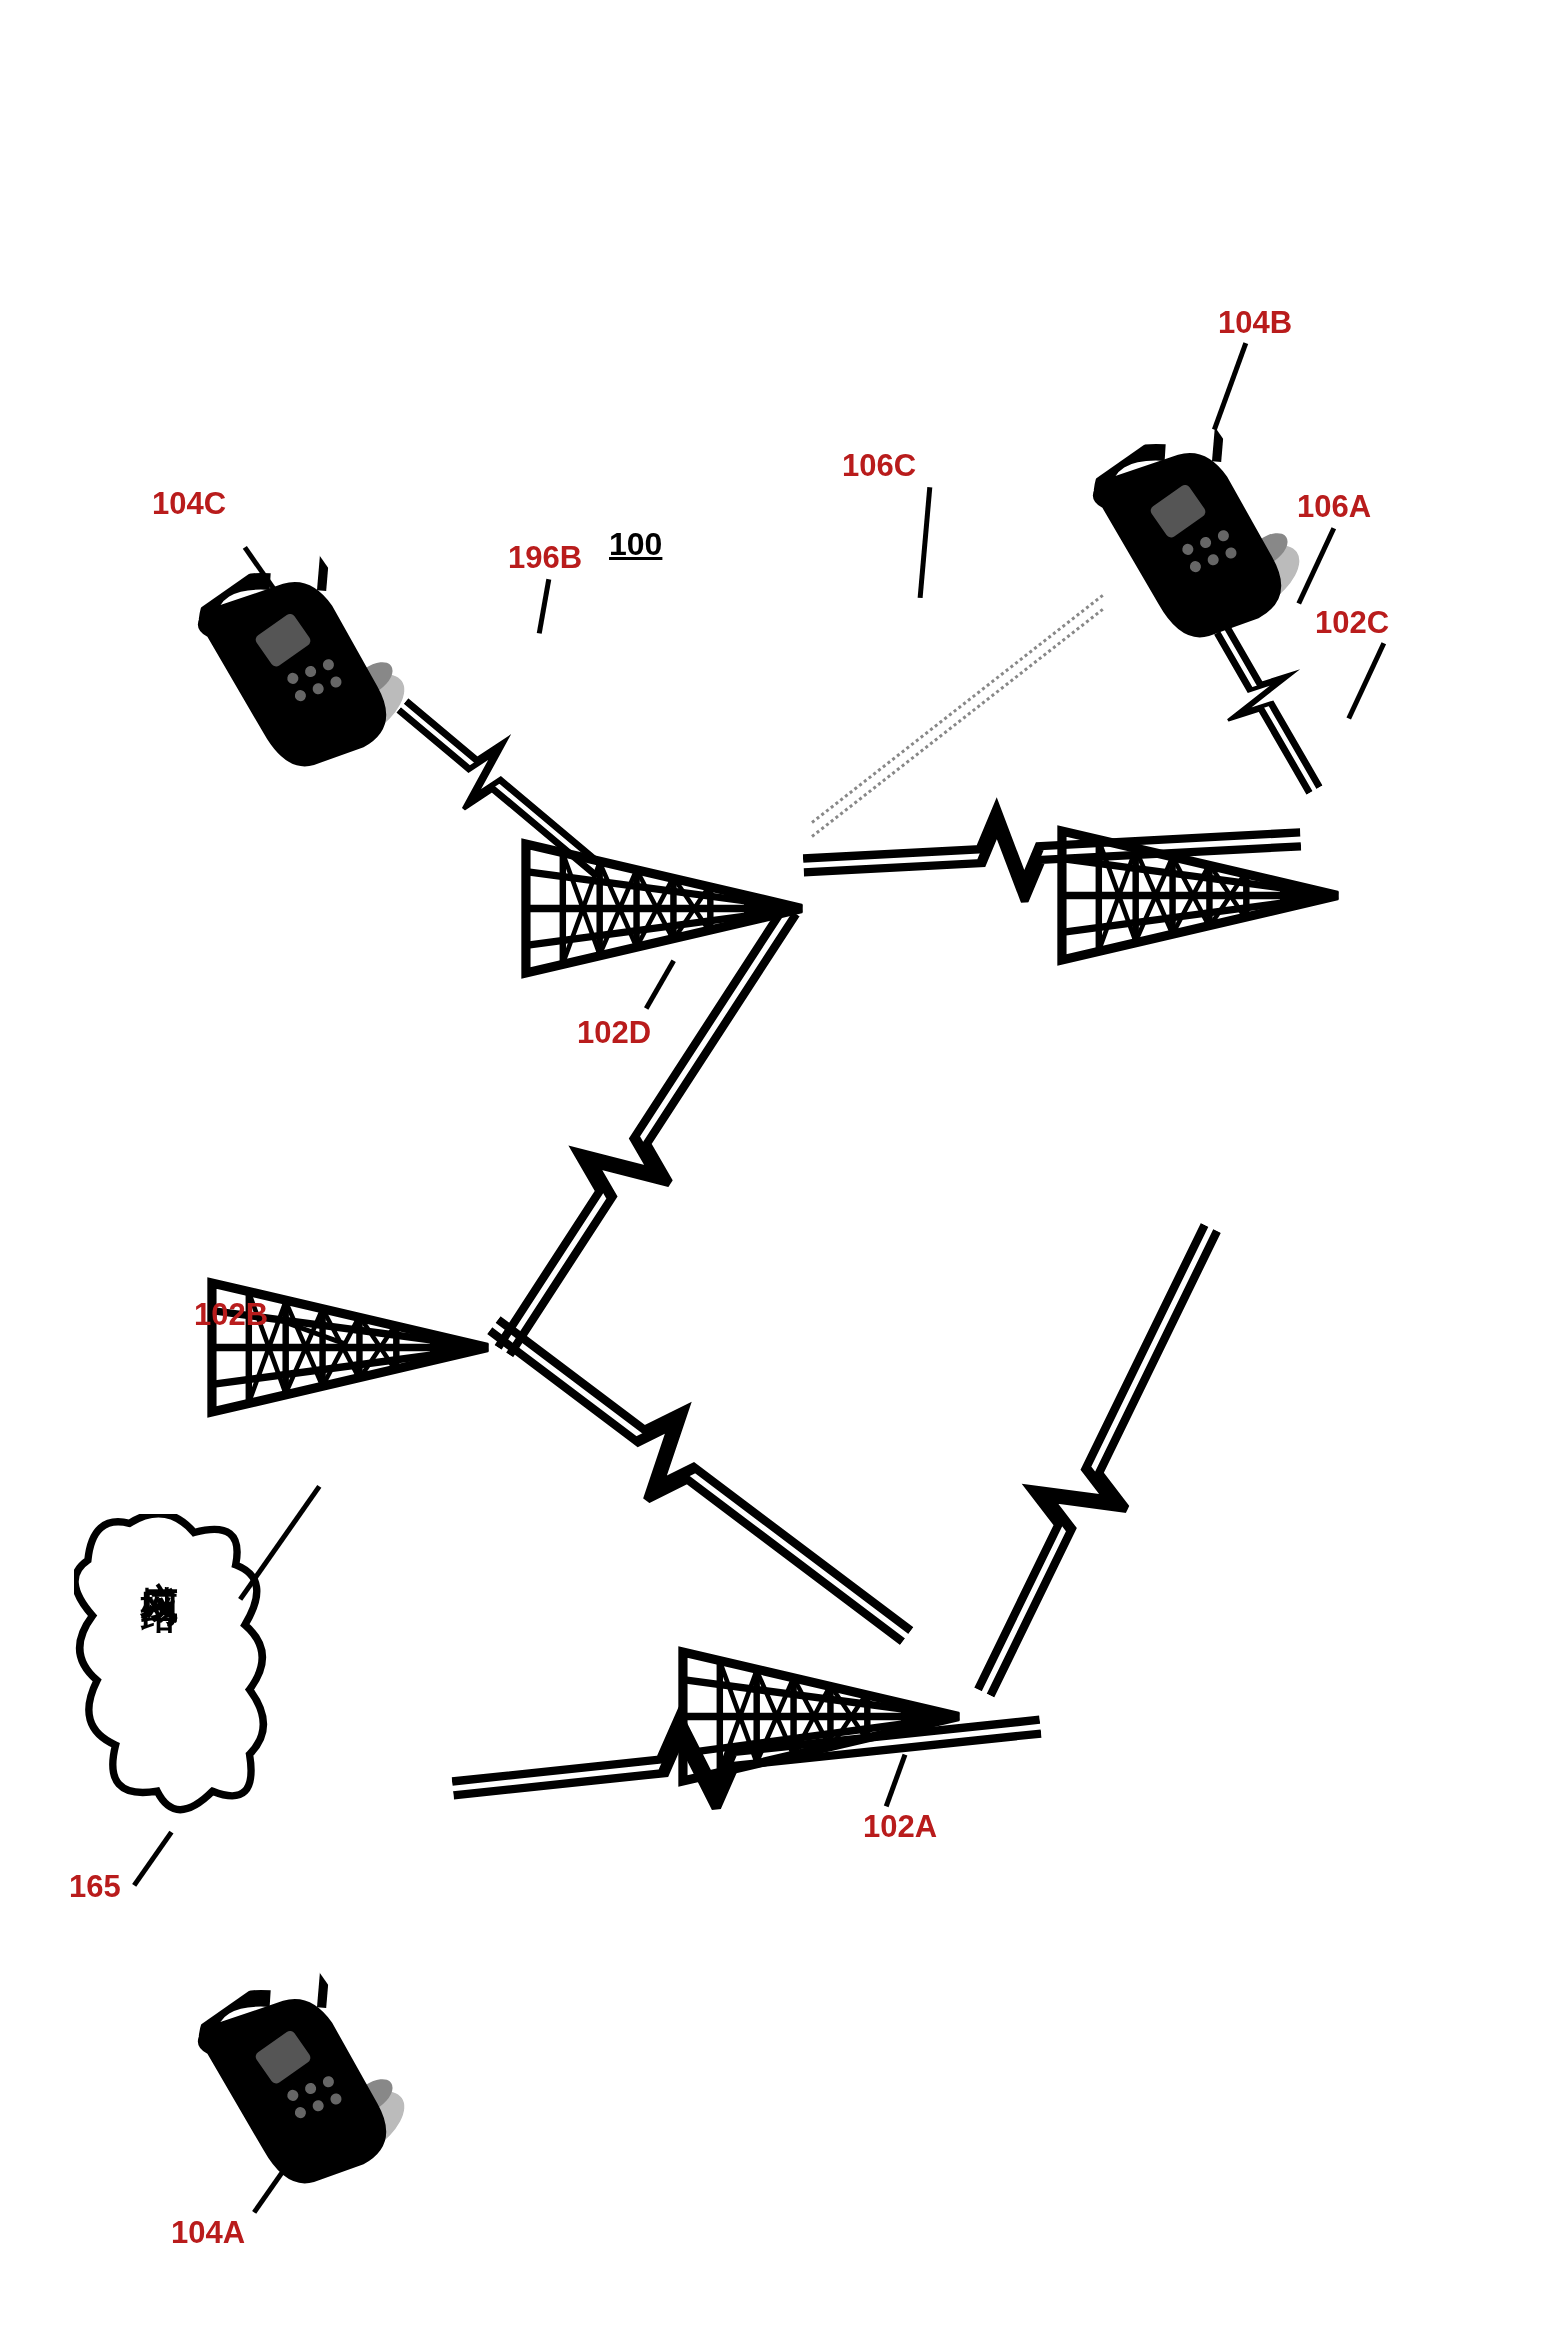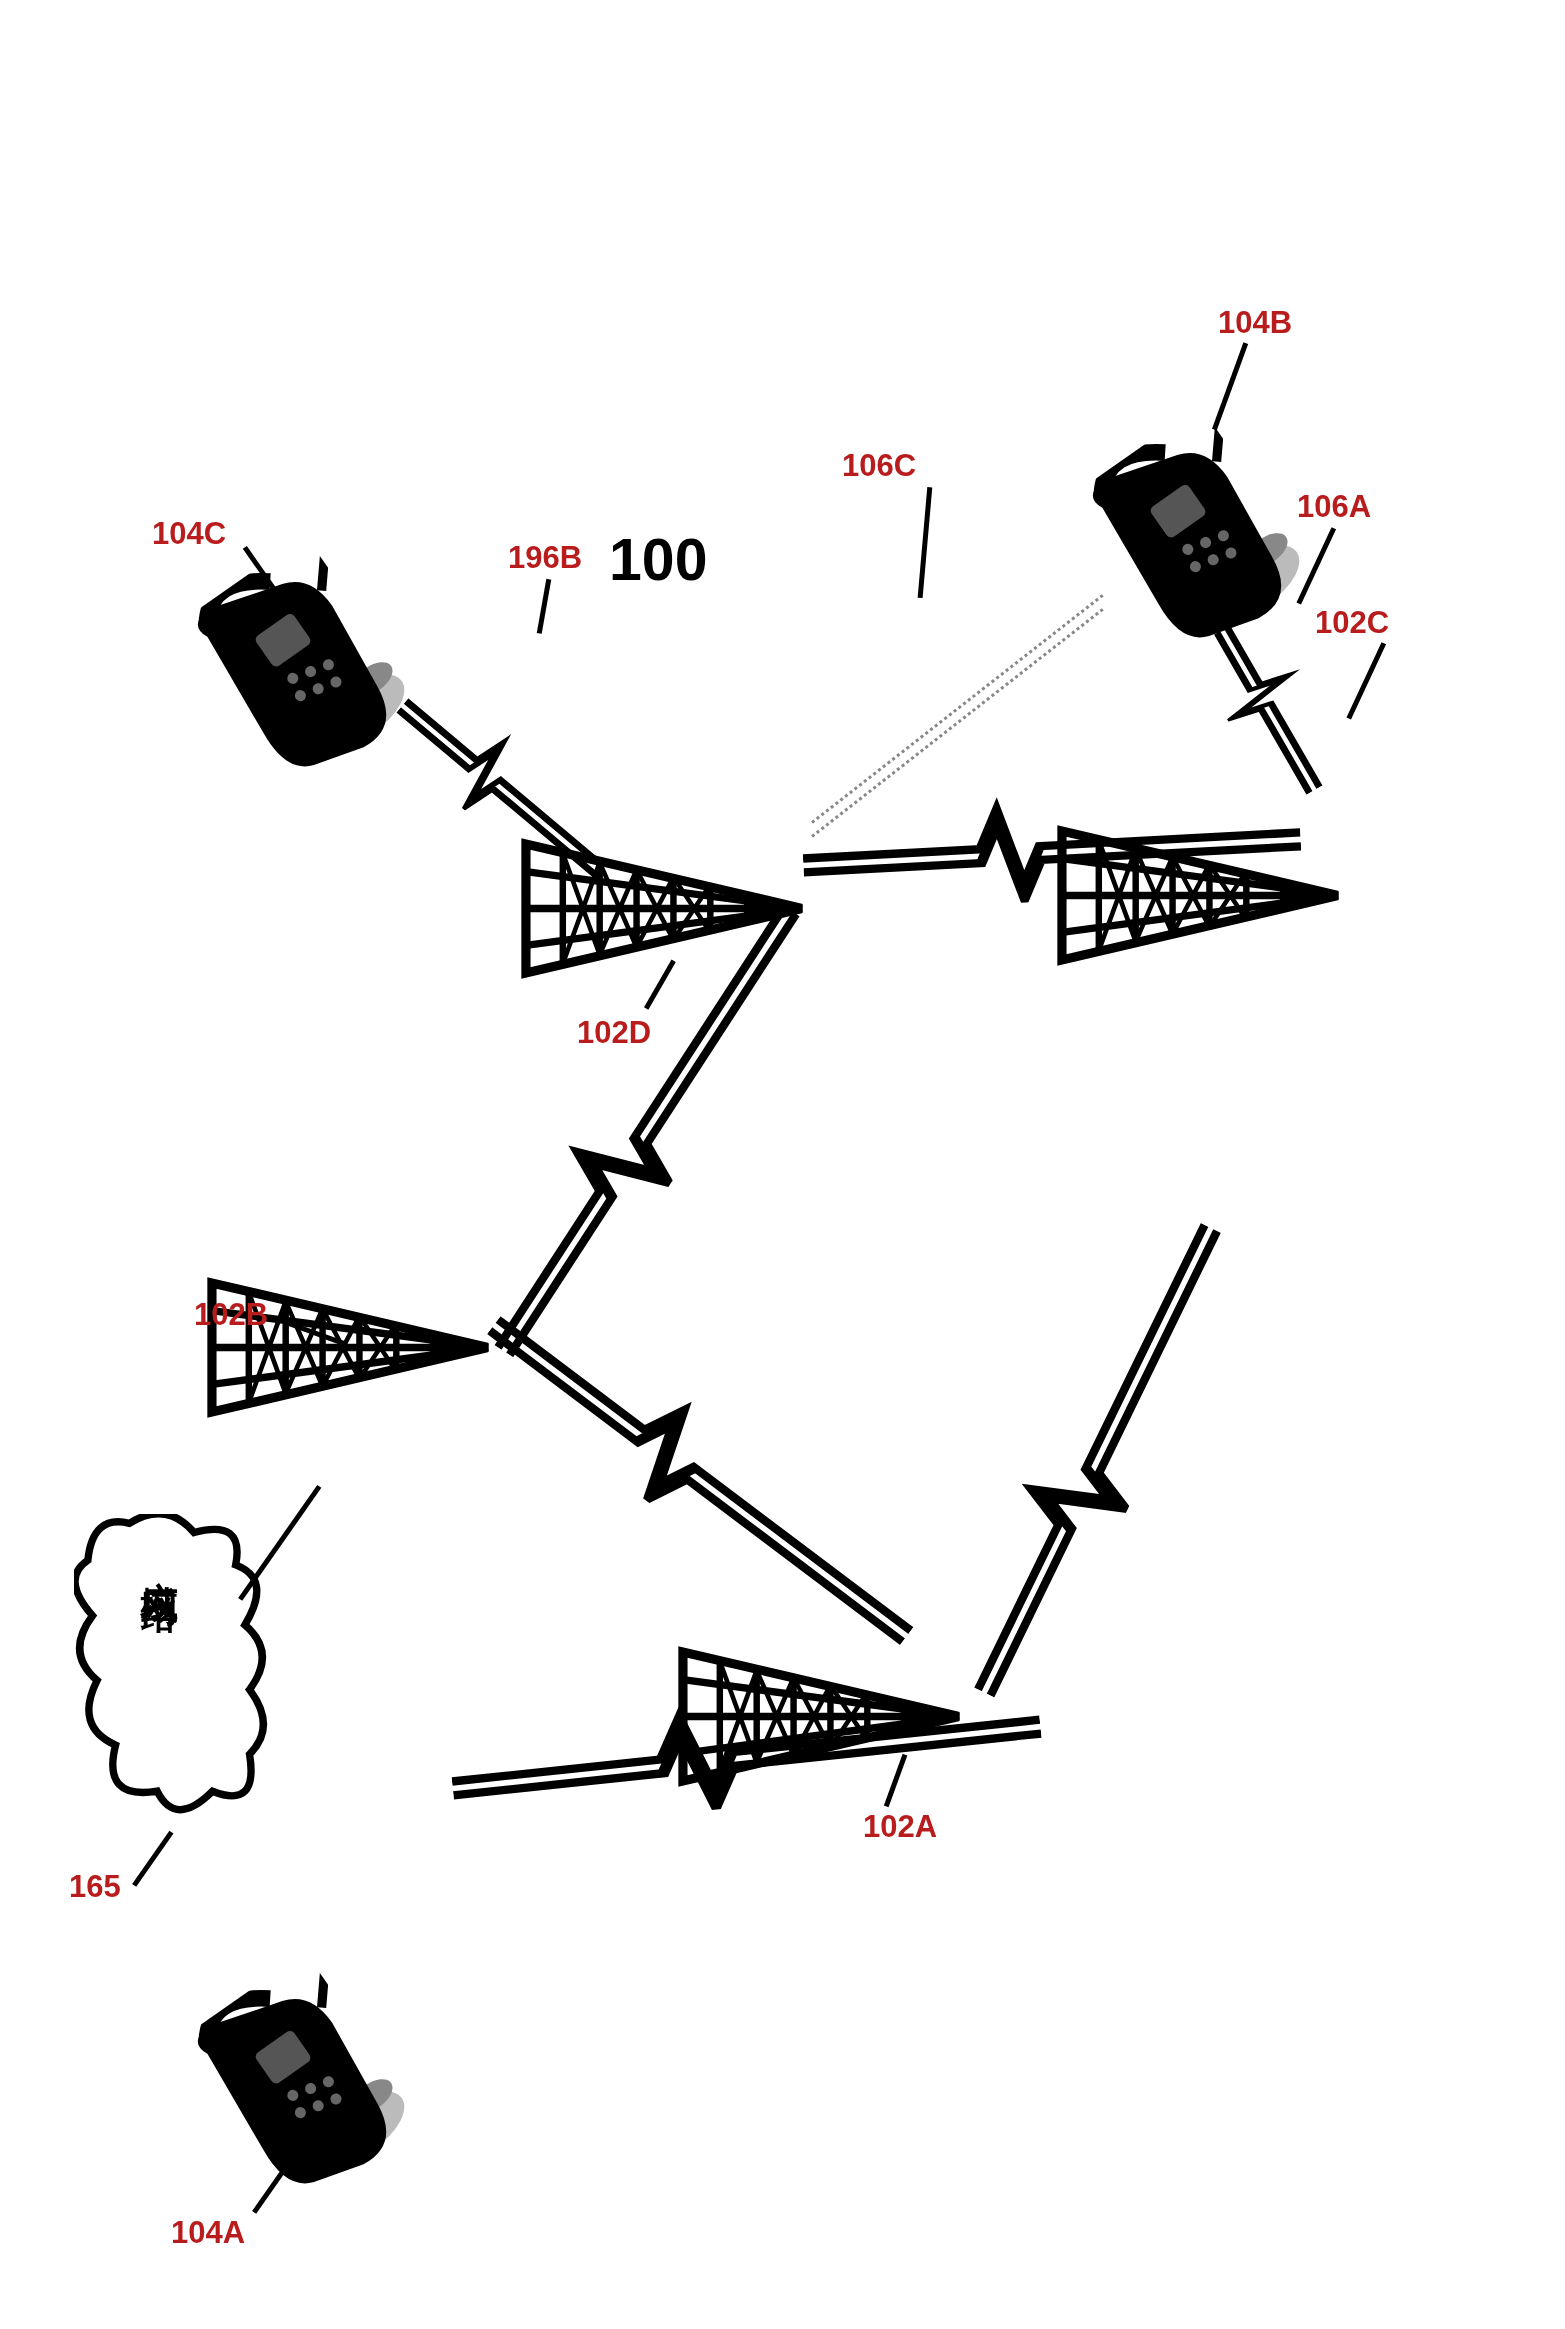--- a/index.html
+++ b/index.html
@@ -5,21 +5,21 @@
 body{margin:0;background:#fff;font-family:Arial,Helvetica,sans-serif}
 .stage{position:relative;width:1565px;height:2329px;transform-origin:top left}
 .lbl{position:absolute;font-size:31px;font-weight:700;color:#b91c1c;white-space:nowrap}
 .lead{position:absolute;border-top:4.6px solid #000}
 .lead.diag{border:none;height:4.6px;background:#000;transform-origin:left center}
 .tower{position:absolute;width:166px;height:295px}
 .phone{position:absolute;width:157px;height:240px}
 .cloud{position:absolute;width:194px;height:305px}
 .zig{position:absolute;width:388px;height:111px}
 .weak{position:absolute;border-top:3.7px dotted #888}
-.fignum{position:absolute;font-size:59px;font-weight:700;}
+.fignum{position:absolute;font-size:32px;font-weight:700;text-decoration:underline}
 </style>
 </head>
 <body>
 
 <div class="stage">
 
   <div class="fignum" style="left:609px;top:526px">100</div>
 
   <svg width="0" height="0" style="position:absolute">
     <defs>
@@ -112,21 +112,21 @@
   <div class="weak" style="left:812px;top:821px;width:369px;transform:rotate(-38deg);transform-origin:left center"></div>
   <div class="weak" style="left:812px;top:835px;width:369px;transform:rotate(-38deg);transform-origin:left center"></div>
 
   <svg class="cloud" style="left:74px;top:1514px" viewBox="0 0 210 330" width="194" height="305">
       <use href="#cloud-icon"></use>
     </svg>
   <div style="position:absolute;left:134px;top:1551px;font-size:37px;font-weight:700;writing-mode:vertical-rl;letter-spacing:5.5px">广域网络</div>
 
   <div class="lead diag" style="left:240px;top:1597px;width:138px;transform:rotate(-55deg)"></div>
 
-  <div class="lbl" style="left:152px;top:516px">104C</div>
+  <div class="lbl" style="left:152px;top:486px">104C</div>
   <div class="lead diag" style="left:245px;top:545px;width:65px;transform:rotate(55deg)"></div>
 
   <div class="lbl" style="left:508px;top:540px">196B</div>
   <div class="lead diag" style="left:549px;top:577px;width:55px;transform:rotate(100deg)"></div>
 
   <div class="lbl" style="left:842px;top:448px">106C</div>
   <div class="lead diag" style="left:930px;top:485px;width:111px;transform:rotate(95deg)"></div>
 
   <div class="lbl" style="left:1218px;top:305px">104B</div>
   <div class="lead diag" style="left:1246px;top:341px;width:92px;transform:rotate(110deg)"></div>

